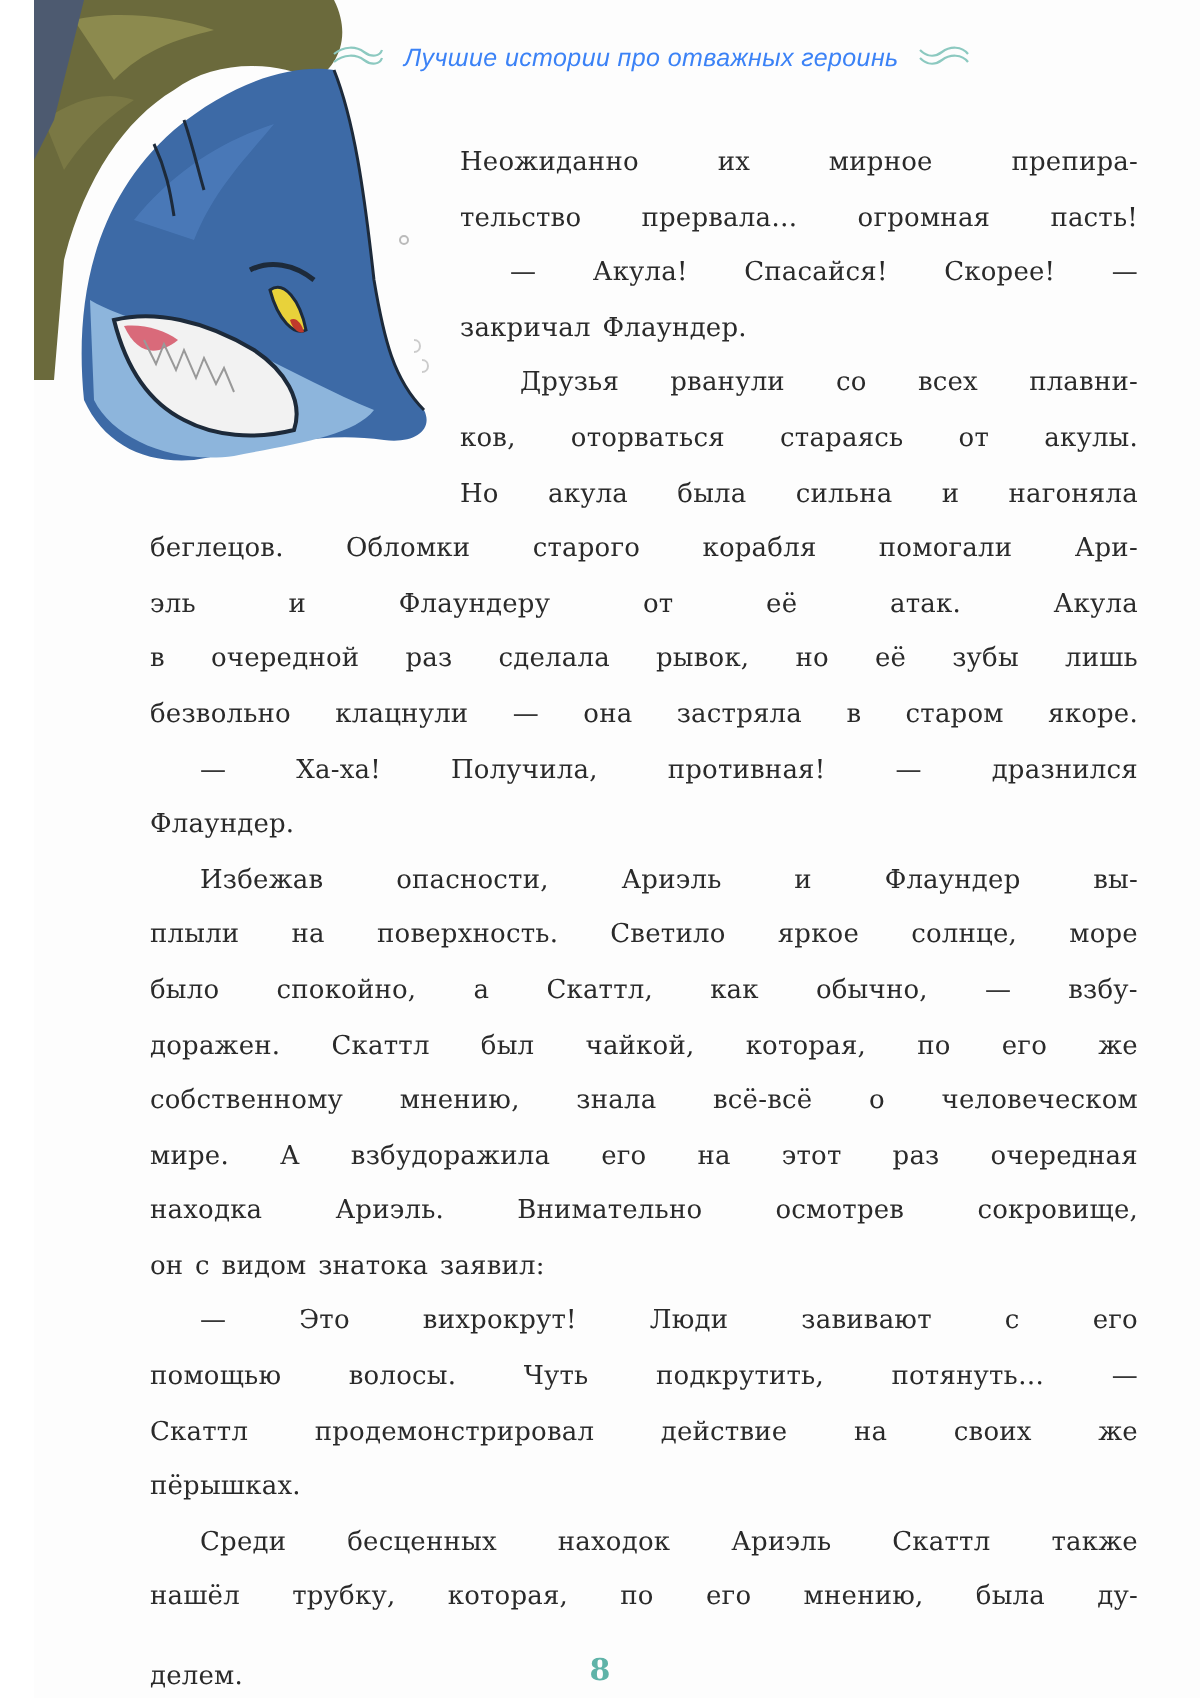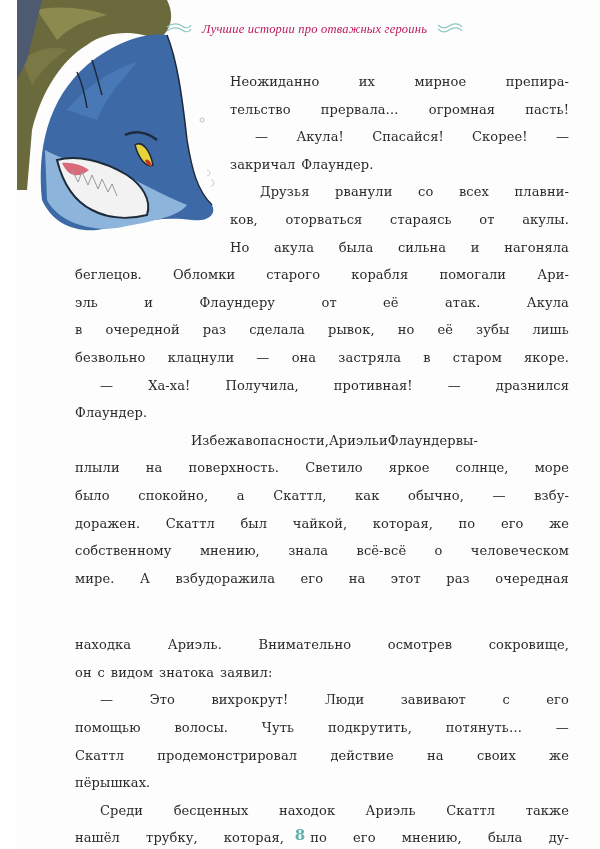--- a/index.html
+++ b/index.html
@@ -8,22 +8,22 @@
     font-family: "DejaVu Serif", "Liberation Serif", serif;
   }
   .page { position: absolute; left: 0; top: 0; width: 600px; height: 849px; background: #fdfdfd; }
   .left-strip { position: absolute; left: 0; top: 0; width: 17px; height: 849px; background: #ffffff; }
   .header {
     position: absolute; top: 18px; left: 166px; width: 420px; height: 22px;
     display: flex; align-items: center; gap: 10px;
   }
   .flourish { width: 26px; height: 14px; flex: none; }
   .header-title {
-    font-family: Liberation Serif, serif; font-style: italic; font-size: 12.5px;
-    color: #be185d; letter-spacing: 0.2px; white-space: nowrap;
+    font-family: Liberation Sans, sans-serif; font-style: italic; font-size: 12.5px;
+    color: #3b82f6; letter-spacing: 0.2px; white-space: nowrap;
   }
   .illustration { position: absolute; left: 17px; top: 0; width: 200px; height: 240px; }
   .text {
     position: absolute; left: 75px; top: 68px; width: 494px;
     font-size: 13px; line-height: 27.6px; color: #2a2a2a; letter-spacing: 0.1px;
   }
   .line { height: 27.6px; display: flex; justify-content: space-between; white-space: nowrap; }
   .line.last { justify-content: flex-start; }
   .line .w { display: inline-block; }
   .page-number {
@@ -166,21 +166,21 @@
         <span class="w">—</span>
         <span class="w">Ха-ха!</span>
         <span class="w">Получила,</span>
         <span class="w">противная!</span>
         <span class="w">—</span>
         <span class="w">дразнился</span>
       </div>
       <div class="line last" style="padding-left: 0px;">
         <span class="w">Флаундер.</span>
       </div>
-      <div class="line" style="padding-left: 25px; justify-content: center;">
+      <div class="line" style="padding-left: 25px;">
         <span class="w">Избежав</span>
         <span class="w">опасности,</span>
         <span class="w">Ариэль</span>
         <span class="w">и</span>
         <span class="w">Флаундер</span>
         <span class="w">вы-</span>
       </div>
       <div class="line" style="padding-left: 0px;">
         <span class="w">плыли</span>
         <span class="w">на</span>
@@ -221,21 +221,21 @@
       <div class="line" style="padding-left: 0px;">
         <span class="w">мире.</span>
         <span class="w">А</span>
         <span class="w">взбудоражила</span>
         <span class="w">его</span>
         <span class="w">на</span>
         <span class="w">этот</span>
         <span class="w">раз</span>
         <span class="w">очередная</span>
       </div>
-      <div class="line" style="padding-left: 0px; margin-top: 39px;">
+      <div class="line" style="padding-left: 0px;">
         <span class="w">находка</span>
         <span class="w">Ариэль.</span>
         <span class="w">Внимательно</span>
         <span class="w">осмотрев</span>
         <span class="w">сокровище,</span>
       </div>
       <div class="line last" style="padding-left: 0px;">
         <span class="w" style="margin-right: 0.45em;">он</span>
         <span class="w" style="margin-right: 0.45em;">с</span>
         <span class="w" style="margin-right: 0.45em;">видом</span>

